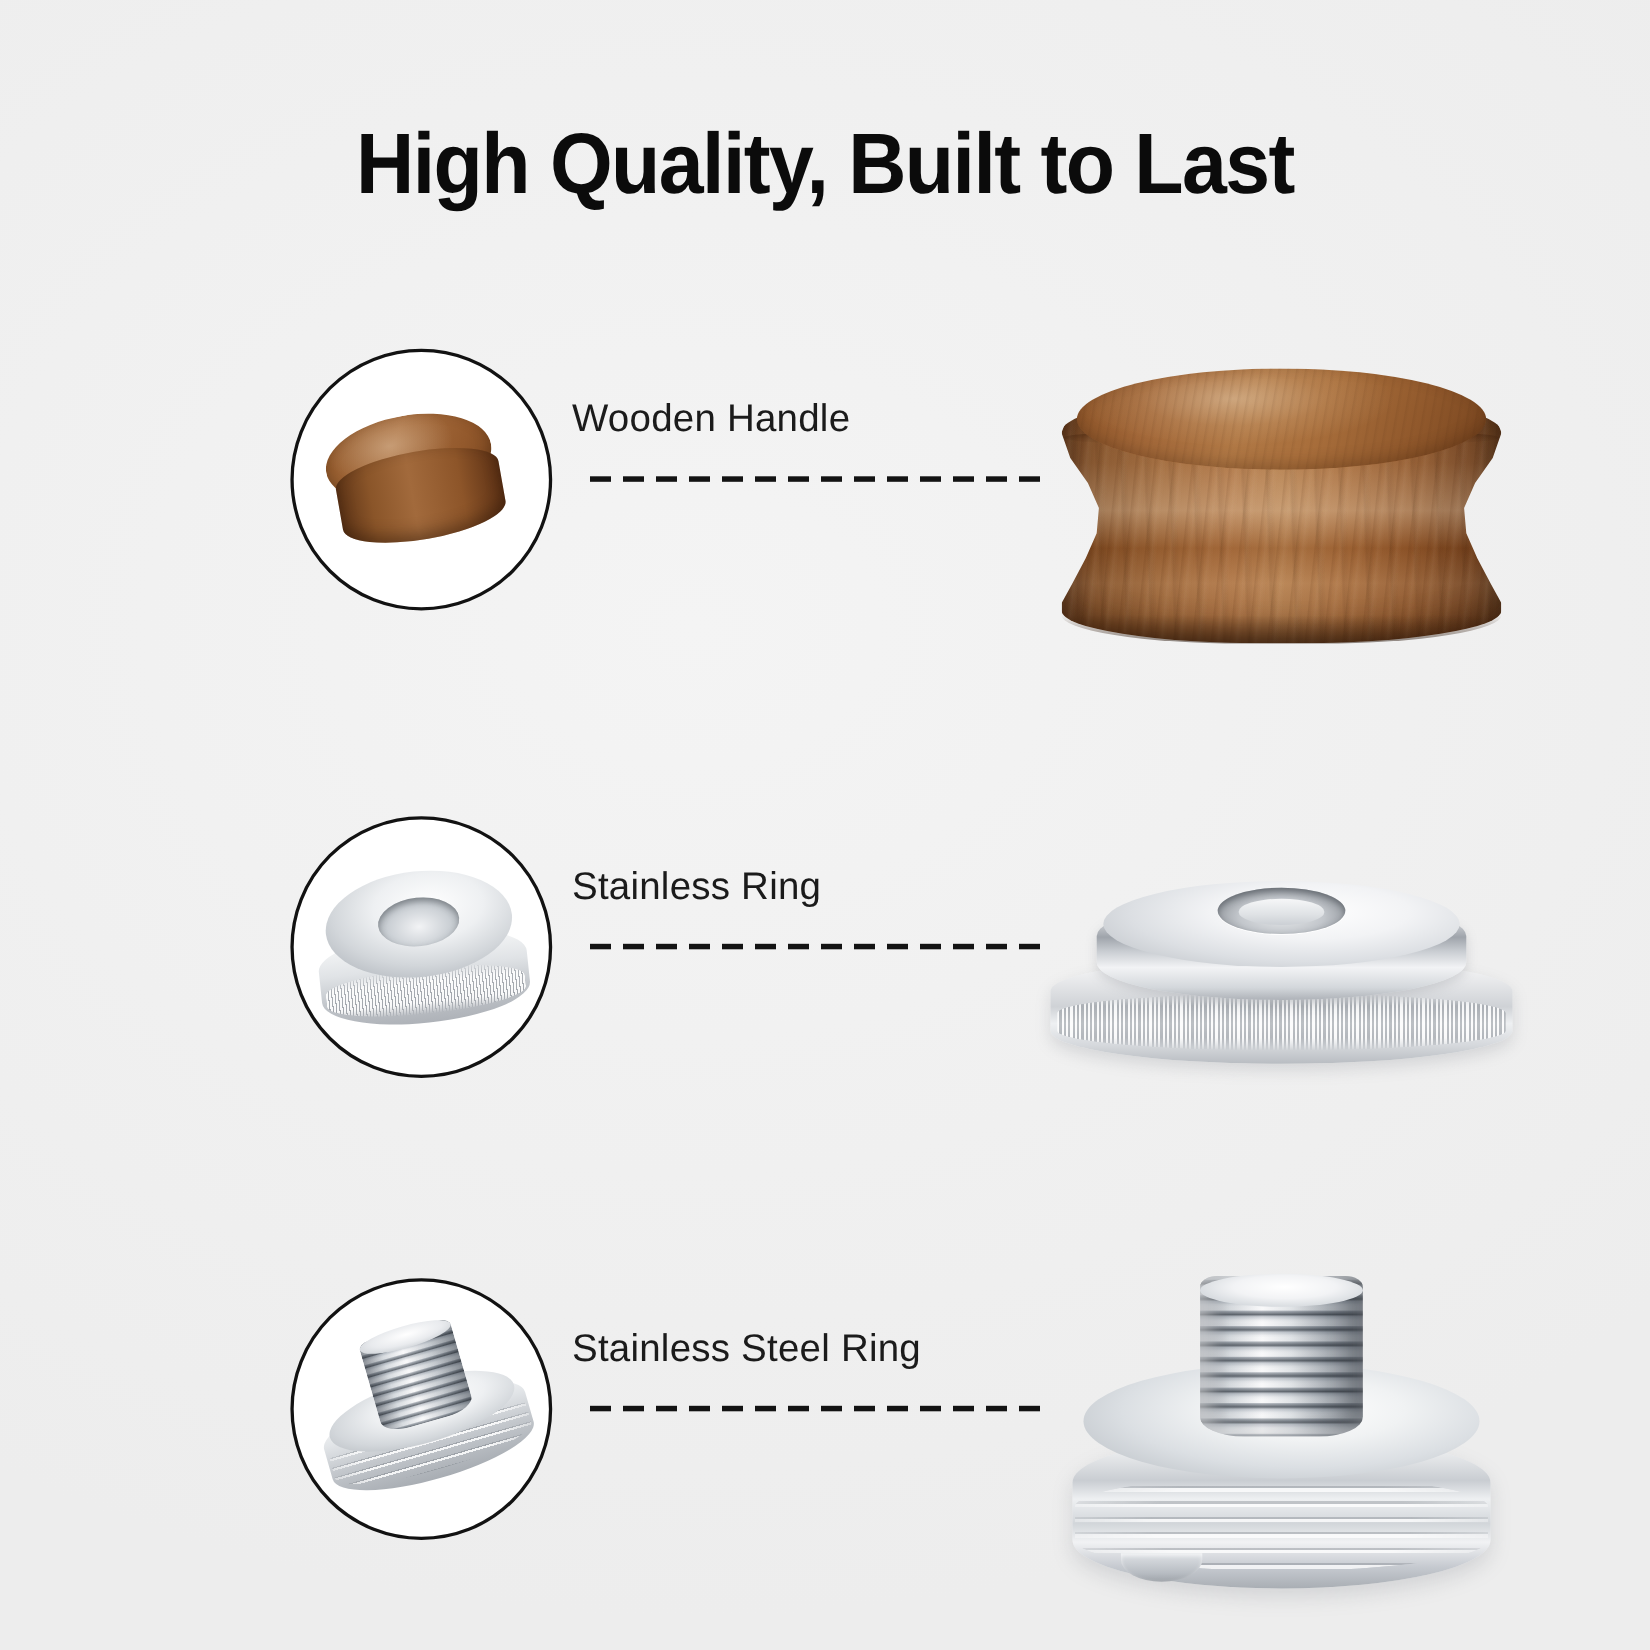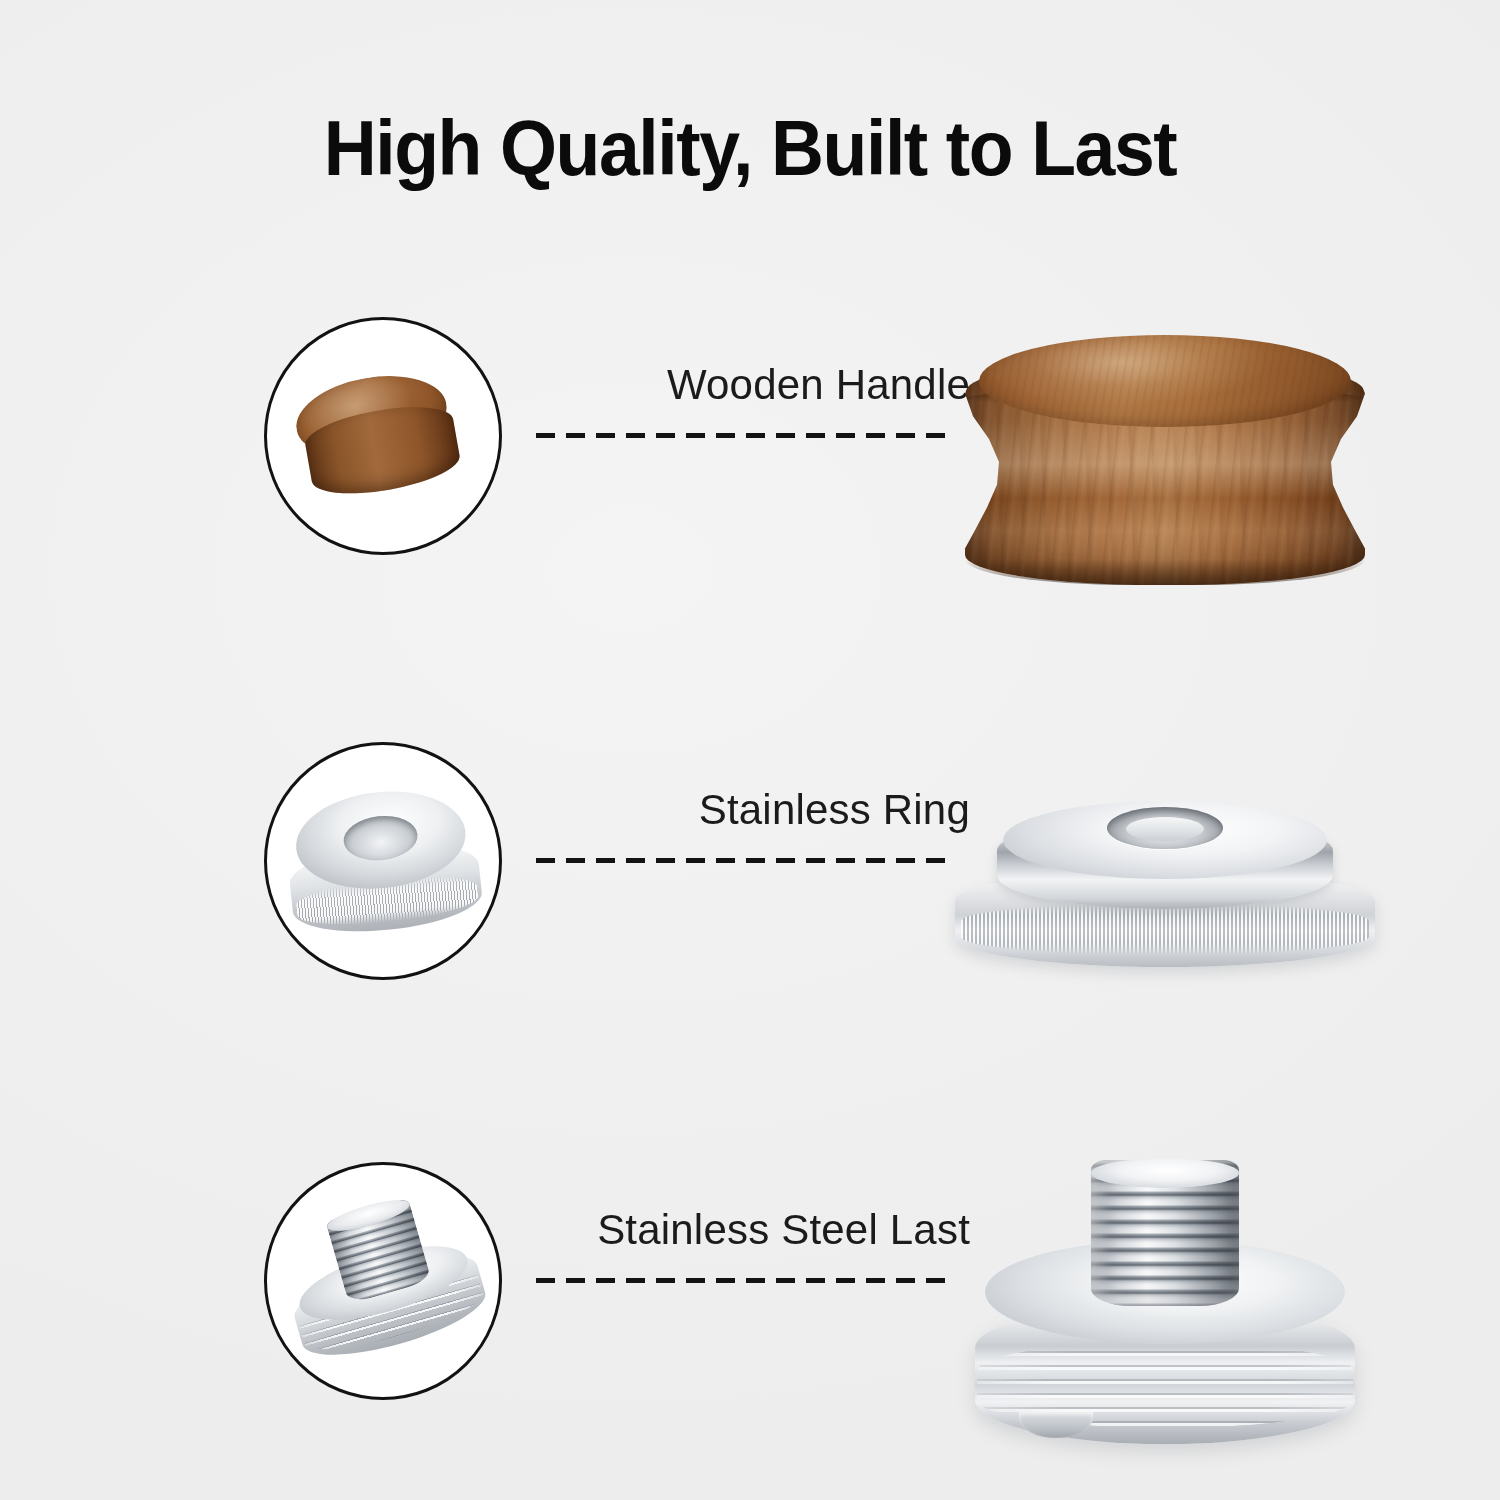--- a/index.html
+++ b/index.html
@@ -57,22 +57,22 @@
 
   
   .connector{
     position:absolute;
     left:520px; top:66px;
     width:450px; height:150px;
   }
   .conn-label{
     position:absolute;
     top:0; left:0; width:450px;
-    text-align:right;
-    font-size:42px;
+    text-align:left;
+    font-size:35px;
     font-weight:400;
     color:#1b1b1b;
     letter-spacing:0.2px;
     white-space:nowrap;
   }
   .conn-dash{
     position:absolute;
     left:16px; top:72px;
     width:420px; height:5px;
     background:repeating-linear-gradient(
@@ -500,21 +500,21 @@
         <div class="st-disc"></div>
         <div class="st-grooves"></div>
         <div class="st-top"></div>
         <div class="st-post"></div>
         <div class="st-postcap"></div>
       </div>
     </div>
   </div>
 
   <div class="connector">
-    <div class="conn-label">Stainless Steel Last</div>
+    <div class="conn-label">Stainless Steel Ring</div>
     <div class="conn-dash"></div>
   </div>
 
   <div class="hero">
     <div class="sb-wrap">
       <div class="sb">
         <div class="sb-disc"></div>
         <div class="sb-grooves"></div>
         <div class="sb-tab"></div>
         <div class="sb-top"></div>

